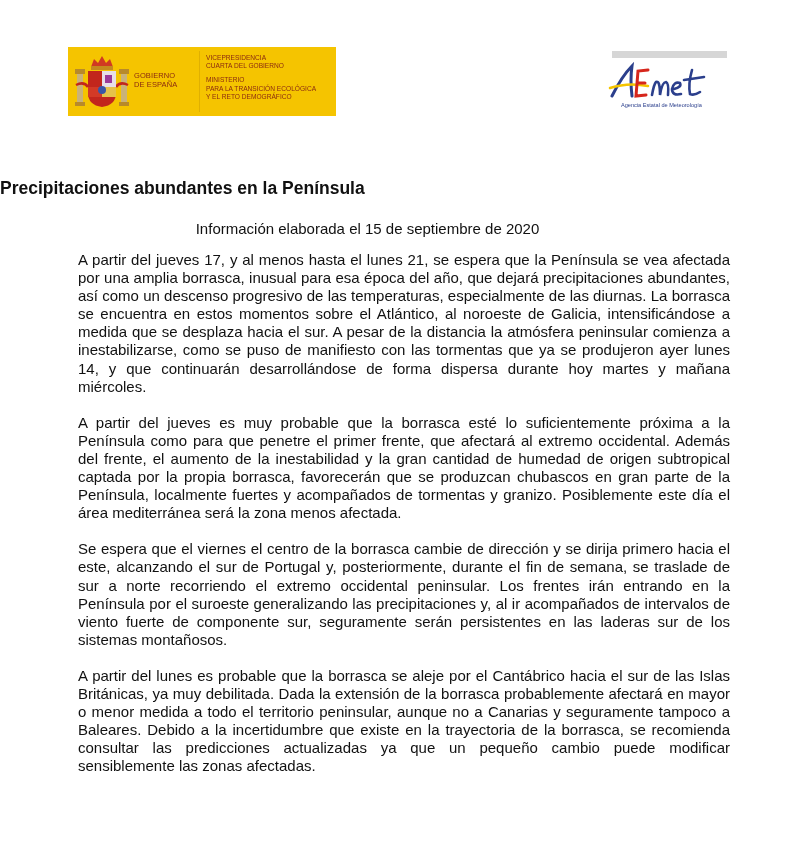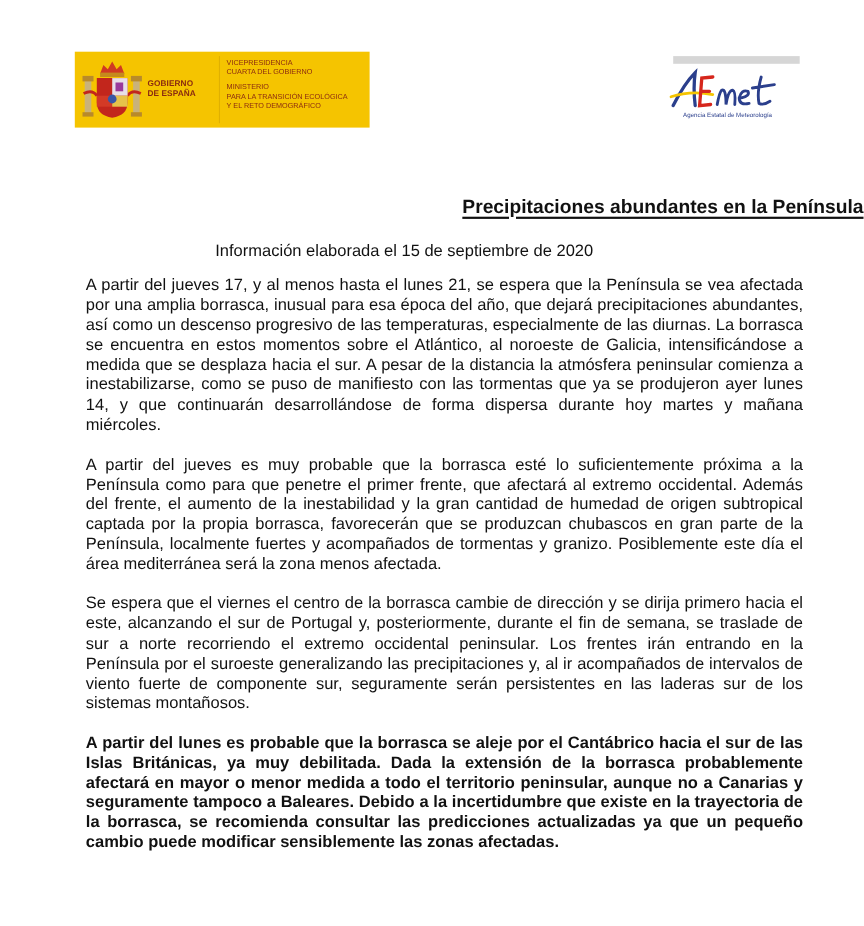--- a/index.html
+++ b/index.html
@@ -2,45 +2,45 @@
 <html><head>
 <meta charset="utf-8">
 <style>
   html, body { margin: 0; padding: 0; background: #ffffff; }
   body { width: 785px; height: 842px; position: relative; overflow: hidden;
          font-family: "Liberation Sans", sans-serif; color: #111; }
 
   
   .gob-banner { position: absolute; left: 68px; top: 47px; width: 268px; height: 69px;
                 background: #f5c400; display: flex; align-items: center; }
-  .gob-left { width: 130px; height: 100%; display: flex; align-items: center; position: relative; font-weight: bold; }
+  .gob-left { width: 130px; height: 100%; display: flex; align-items: center; position: relative; }
   .shield { position: absolute; left: 6px; top: 6px; width: 56px; height: 58px; }
   .gob-name { position: absolute; left: 66px; top: 24px; font-size: 7.5px; line-height: 9px;
               color: #8a2a10; letter-spacing: 0.1px; }
   .gob-divider { position: absolute; left: 131px; top: 4px; width: 1px; height: 61px; background: #e0b000; }
   .gob-right { position: absolute; left: 138px; top: 7px; font-size: 6.6px; line-height: 8.2px; color: #8a2a10; }
   .gob-right .gap { height: 6px; }
 
   
   .aemet { position: absolute; left: 608px; top: 50px; width: 120px; height: 65px; }
   .aemet-bar { position: absolute; left: 4px; top: 1px; width: 115px; height: 7px; background: #d6d6d6; }
   .aemet-svg { position: absolute; left: 0; top: 12px; width: 112px; height: 40px; }
   .aemet-sub { position: absolute; left: 13px; top: 52px; font-size: 5.6px; color: #2b3f8c; white-space: nowrap; }
 
   
-  .doc-title { position: absolute; left: 0; width: 785px; top: 178px; text-align: right;
-               font-weight: bold; font-size: 17.5px; text-decoration: underline;
+  .doc-title { position: absolute; left: 0; width: 785px; top: 178px; text-align: left;
+               font-weight: bold; font-size: 17.5px; 
                text-underline-offset: 3px; text-decoration-thickness: 1.5px; }
   .doc-subtitle { position: absolute; left: 0; width: 735px; top: 220px; text-align: center; font-size: 15px; }
 
   
   .body-text { position: absolute; left: 78px; width: 652px; top: 251px;
                font-size: 15px; line-height: 18.1px; text-align: justify; }
   .body-text p { margin: 0 0 18px 0; }
-  .body-text p:last-child { margin-bottom: 0; font-weight: bold; }
+  .body-text p:last-child { margin-bottom: 0; }
 </style>
 </head>
 <body>
 
 <div class="gob-banner">
   <div class="gob-left">
     <svg class="shield" viewBox="0 0 56 58">
 
       <rect x="3" y="20" width="6" height="30" fill="#c9b27a"></rect>
       <rect x="47" y="20" width="6" height="30" fill="#c9b27a"></rect>

